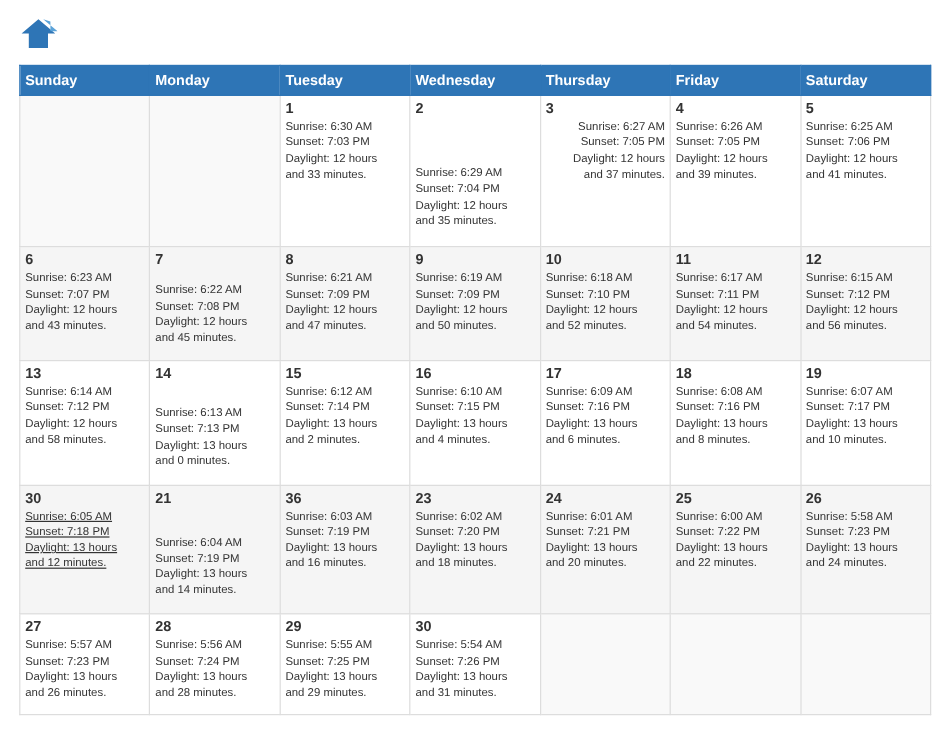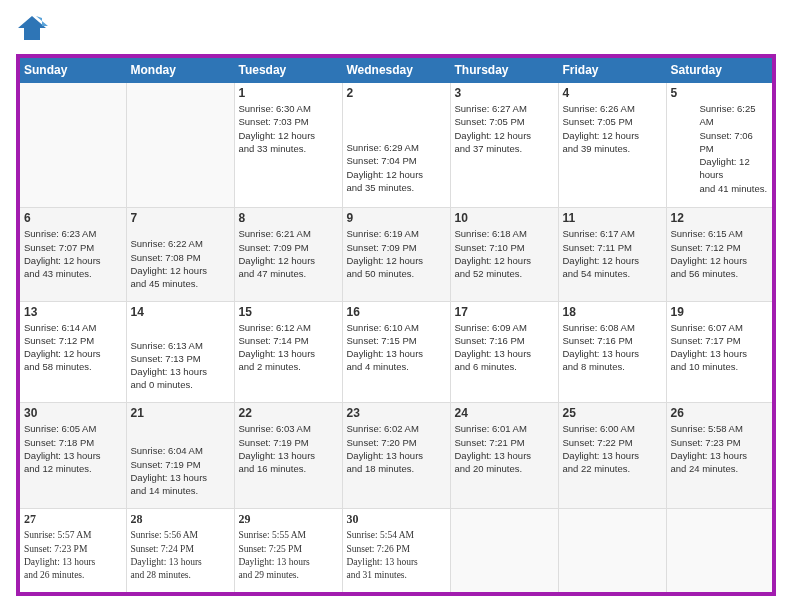--- a/index.html
+++ b/index.html
@@ -55,21 +55,21 @@
     .month-year {
       font-size: 32px;
       font-weight: bold;
       color: #333;
     }
     .location {
       font-size: 15px;
       color: #555;
     }
     .calendar {
-      border: 4px solid #a21caf;
+      border: 1px solid #a21caf;
       border-collapse: collapse;
       width: 100%;
       flex: 1;
       table-layout: fixed;
     }
     .calendar th {
       background: #2e75b6;
       color: #fff;
       font-size: 12px;
       font-weight: bold;
@@ -100,21 +100,20 @@
     .day-info {
       font-size: 9.5px;
       line-height: 1.4;
       color: #333;
     }
     .empty-cell {
       background: #f9f9f9 !important;
     }
     .last-row td {
       height: 72px;
-      font-family: Liberation Serif, serif;
     }
   </style>
 </head>
 <body>
 
 <div class="page">
   <div class="header">
     <div class="logo">
       <svg class="logo-icon" viewBox="0 0 32 28">
         <polygon points="16,2 30,14 24,14 24,26 8,26 8,14 2,14" fill="#2e75b6"></polygon>
@@ -156,35 +155,35 @@
           </td>
           <td>
             <span class="day-num">2</span>
             <div class="day-info" style="white-space: pre-line; margin-top: 41px;">Sunrise: 6:29 AM
 Sunset: 7:04 PM
 Daylight: 12 hours
 and 35 minutes.</div>
           </td>
           <td>
             <span class="day-num">3</span>
-            <div class="day-info" style="white-space: pre-line;">Sunrise: 6:27 AM
+            <div class="day-info" style="white-space: pre-line; text-align: right;">Sunrise: 6:27 AM
 Sunset: 7:05 PM
 Daylight: 12 hours
 and 37 minutes.</div>
           </td>
           <td>
             <span class="day-num">4</span>
             <div class="day-info" style="white-space: pre-line;">Sunrise: 6:26 AM
 Sunset: 7:05 PM
 Daylight: 12 hours
 and 39 minutes.</div>
           </td>
           <td>
             <span class="day-num">5</span>
-            <div class="day-info" style="white-space: pre-line; margin-left: 29px;">Sunrise: 6:25 AM
+            <div class="day-info" style="white-space: pre-line;">Sunrise: 6:25 AM
 Sunset: 7:06 PM
 Daylight: 12 hours
 and 41 minutes.</div>
           </td>
         </tr>
         <tr>
           <td>
             <span class="day-num">6</span>
             <div class="day-info" style="white-space: pre-line;">Sunrise: 6:23 AM
 Sunset: 7:07 PM
@@ -281,34 +280,34 @@
             <span class="day-num">19</span>
             <div class="day-info" style="white-space: pre-line;">Sunrise: 6:07 AM
 Sunset: 7:17 PM
 Daylight: 13 hours
 and 10 minutes.</div>
           </td>
         </tr>
         <tr>
           <td>
             <span class="day-num">30</span>
-            <div class="day-info" style="white-space: pre-line;">Sunrise: 6:05 AM
+            <div class="day-info" style="white-space: pre-line; text-decoration: underline;">Sunrise: 6:05 AM
 Sunset: 7:18 PM
 Daylight: 13 hours
 and 12 minutes.</div>
           </td>
           <td>
             <span class="day-num">21</span>
             <div class="day-info" style="white-space: pre-line; margin-top: 24px;">Sunrise: 6:04 AM
 Sunset: 7:19 PM
 Daylight: 13 hours
 and 14 minutes.</div>
           </td>
           <td>
-            <span class="day-num">22</span>
+            <span class="day-num">36</span>
             <div class="day-info" style="white-space: pre-line;">Sunrise: 6:03 AM
 Sunset: 7:19 PM
 Daylight: 13 hours
 and 16 minutes.</div>
           </td>
           <td>
             <span class="day-num">23</span>
             <div class="day-info" style="white-space: pre-line;">Sunrise: 6:02 AM
 Sunset: 7:20 PM
 Daylight: 13 hours

